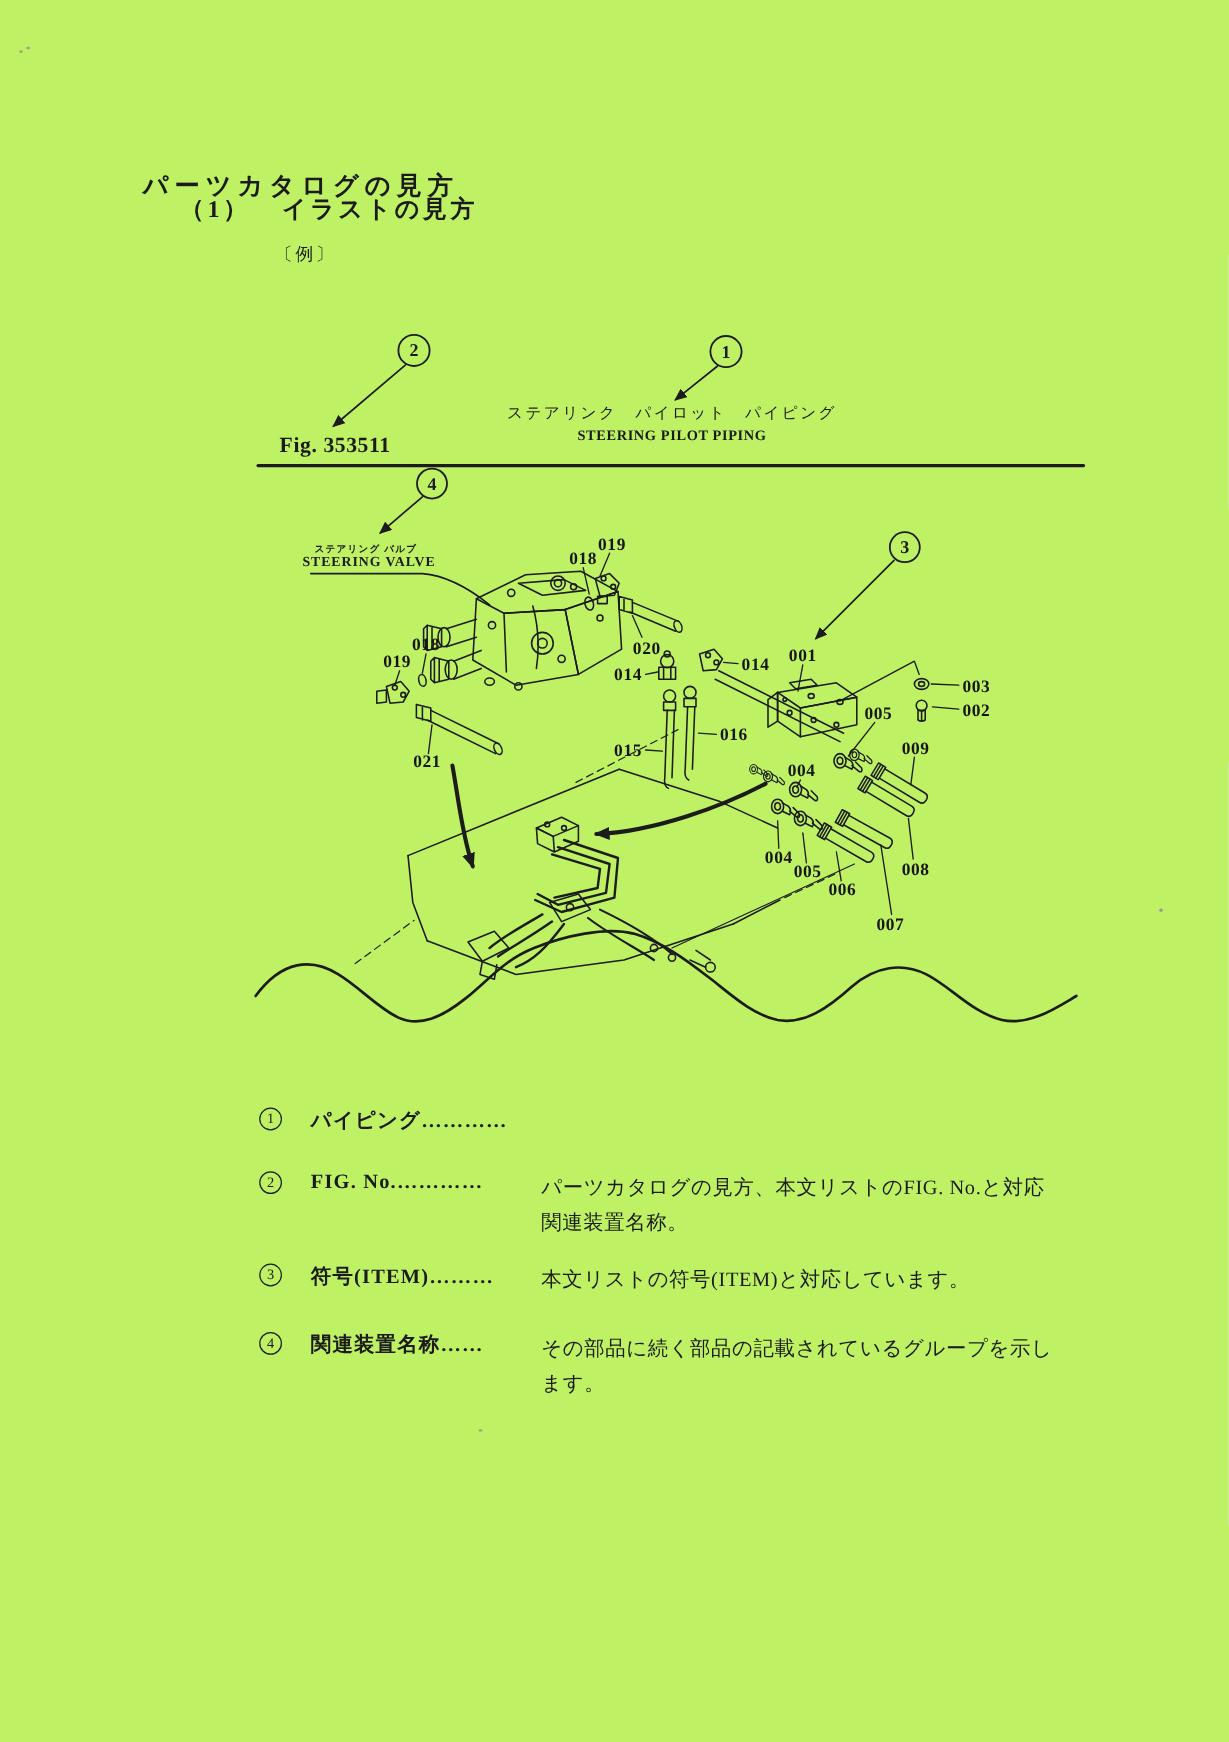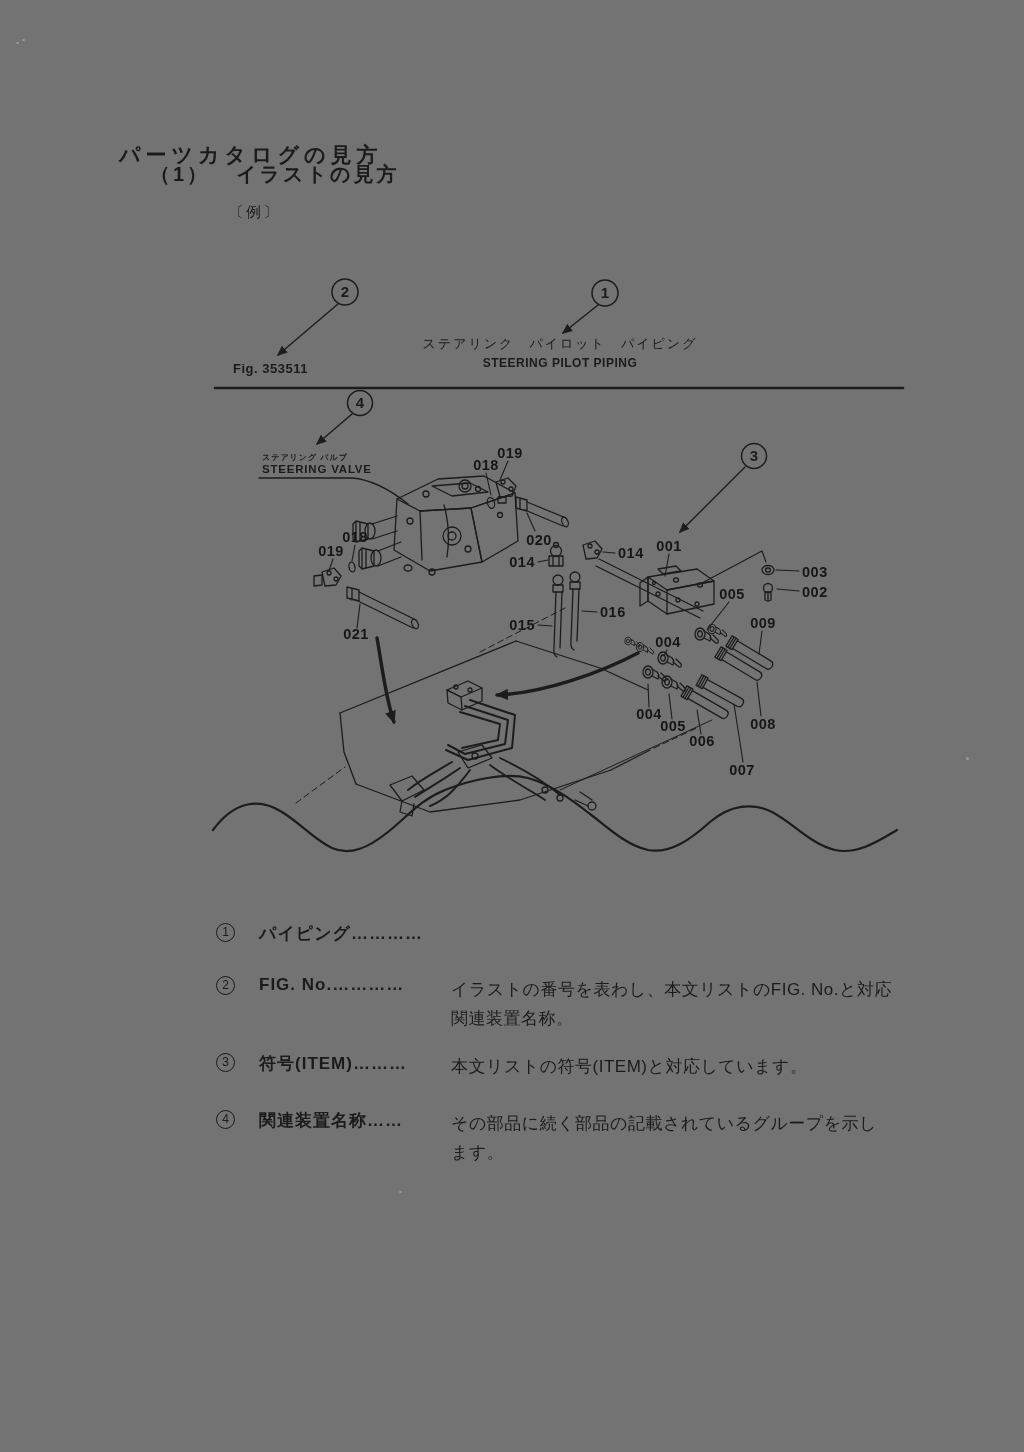--- a/index.html
+++ b/index.html
@@ -1,30 +1,30 @@
 <!DOCTYPE html>
 <html><head>
 <meta charset="utf-8">
 <style>
   html,body{margin:0;padding:0;background:#e8e8e6;}
   .page{
     position:relative;width:1024px;height:1452px;margin:0 auto;
-    background:#737373;overflow:hidden;
-    font-family:Liberation Sans, sans-serif;color:#1b1b1b;
+    background:#bef264;overflow:hidden;
+    font-family:Liberation Serif, serif;color:#1b1b1b;
   }
   .abs{position:absolute;}
   .page-title{left:119px;top:141px;font-size:21px;font-weight:bold;letter-spacing:5px;}
   .sub-title{left:150px;top:161px;font-size:20px;font-weight:bold;letter-spacing:3px;}
   .sub-title .gap{display:inline-block;width:26px;}
   .example-label{left:229px;top:203px;font-size:15px;letter-spacing:2px;}
-  .fig-no{left:233px;top:361px;font-size:13px;font-weight:bold;letter-spacing:0.5px;}
+  .fig-no{left:233px;top:361px;font-size:18px;font-weight:bold;letter-spacing:0.5px;}
   .fig-title-jp{left:400px;top:335px;width:320px;text-align:center;font-size:13px;letter-spacing:2px;}
   .fig-title-en{left:400px;top:356px;width:320px;text-align:center;font-size:12px;font-weight:bold;letter-spacing:0.5px;}
   .valve-label-jp{left:262px;top:452px;font-size:8px;font-weight:bold;letter-spacing:1px;}
-  .valve-label-en{left:262px;top:463px;font-size:11.5px;font-weight:bold;letter-spacing:0.8px;}
+  .valve-label-en{left:252px;top:463px;font-size:11.5px;font-weight:bold;letter-spacing:0.8px;}
   svg.diagram{left:0;top:0;}
   .legend-row{left:0;top:0;width:1024px;height:70px;}
   .legend-num{
     position:absolute;left:216px;top:1px;width:17px;height:17px;border:1.4px solid #1b1b1b;
     border-radius:50%;font-size:12px;line-height:17px;text-align:center;font-weight:normal;
   }
   .legend-term{position:absolute;left:259px;top:0;font-size:17px;font-weight:bold;letter-spacing:1px;white-space:nowrap;}
   .legend-desc{position:absolute;left:451px;top:0;font-size:17px;letter-spacing:0.5px;line-height:29px;white-space:nowrap;}
   .speck{background:#9a9a96;border-radius:50%;}
 </style>
@@ -302,21 +302,21 @@
   </svg>
 
   <div class="abs legend-row" style="top:922px;">
     <span class="legend-num">1</span>
     <span class="legend-term">パイピング…………</span>
   </div>
   <div class="abs legend-row" style="top:975px;">
     <span class="legend-num">2</span>
     <span class="legend-term">FIG.  No.…………</span>
     <div class="legend-desc">
-      <div>イラストの番号を表わし、本文リストのFIG. No.と対応</div>
+      <div>パーツカタログの見方、本文リストのFIG. No.と対応</div>
       <div>関連装置名称。</div>
     </div>
   </div>
   <div class="abs legend-row" style="top:1052px;">
     <span class="legend-num">3</span>
     <span class="legend-term">符号(ITEM)………</span>
     <div class="legend-desc">
       <div>本文リストの符号(ITEM)と対応しています。</div>
     </div>
   </div>

